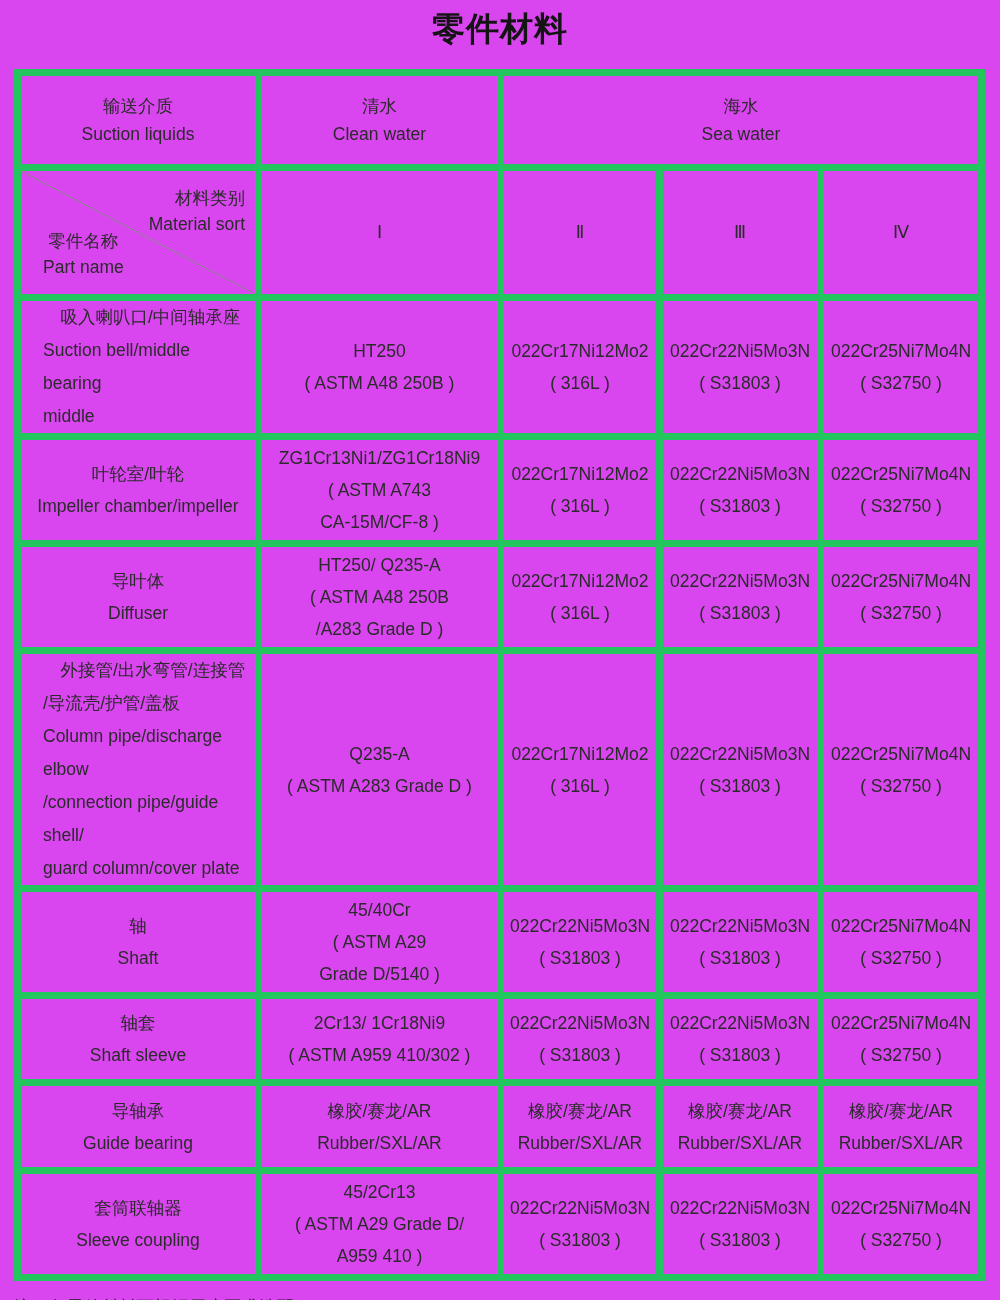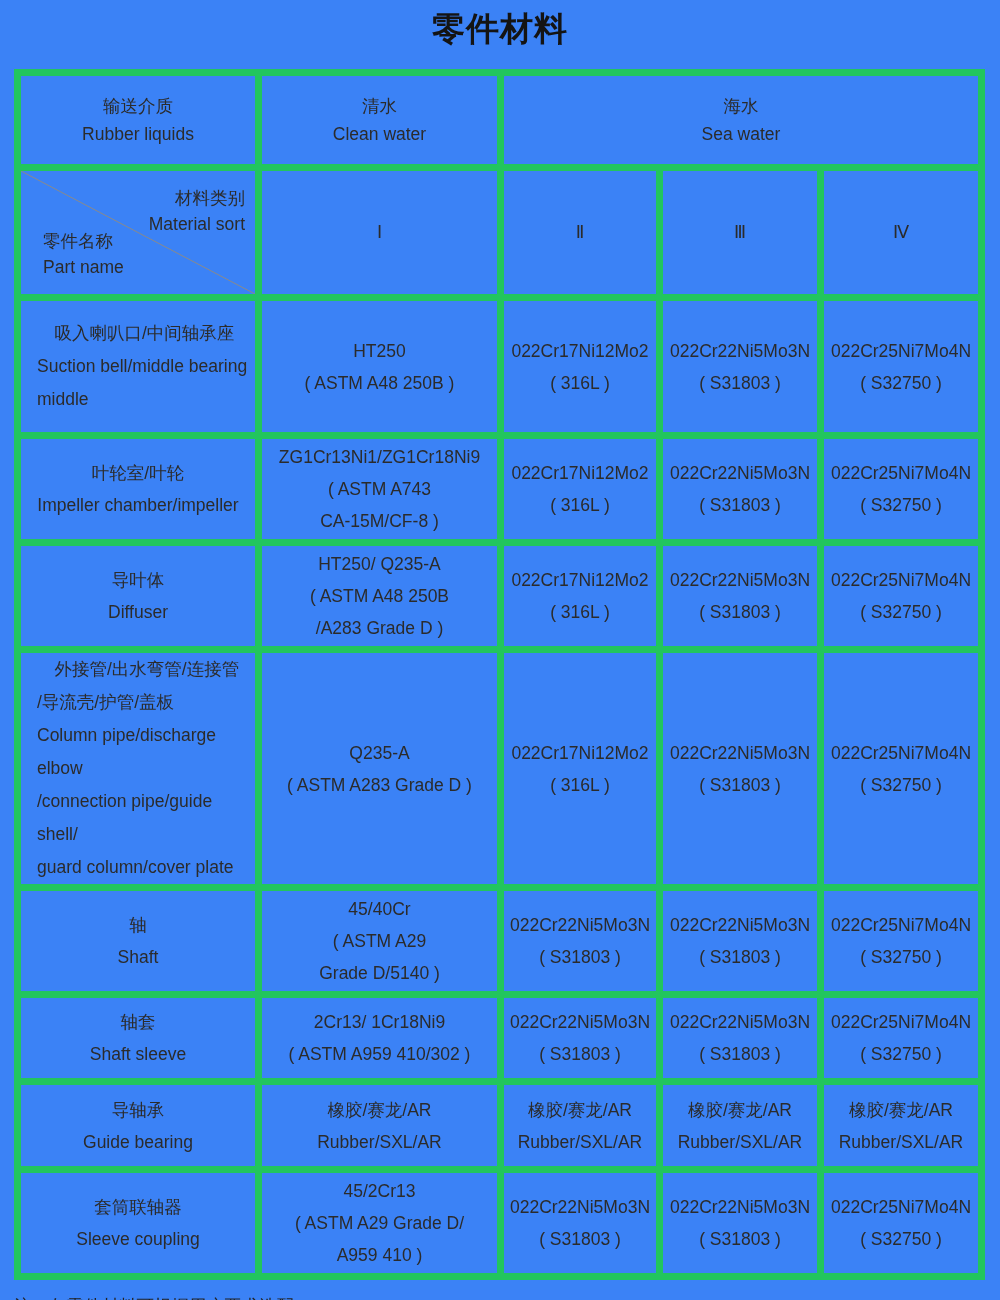--- a/index.html
+++ b/index.html
@@ -6,21 +6,21 @@
     margin: 0;
     padding: 0;
     background: #ffffff;
     width: 1000px;
     font-family: "Liberation Sans", "DejaVu Sans", sans-serif;
     color: #2b2b2b;
   }
   .page {
     width: 1000px;
     height: 1300px;
-    background: #3b82f6;
+    background: #d946ef;
     position: relative;
   }
   .title-zh {
     text-align: center;
     font-size: 33px;
     font-weight: 700;
     padding-top: 7px;
     color: #141414;
     letter-spacing: 1px;
   }
@@ -73,30 +73,30 @@
   .diag-top {
     position: absolute;
     top: 14px; right: 10px;
     text-align: right;
     line-height: 26px;
     margin-left: 28px;
   }
   .diag-bottom {
     position: absolute;
     bottom: 14px; left: 22px;
-    text-align: left;
+    text-align: center;
     line-height: 26px;
   }
   
   td.part-cell.wrap {
     text-align: left;
     padding: 0 6px 0 16px;
   }
   td.part-cell.wrap .zh:first-child { text-indent: 1em; }
-  td.part-cell.wrap .cline { line-height: 33px; }
+  td.part-cell.wrap .cline { line-height: 33px; margin-left: 6px; }
   .notes {
     margin: 13px 0 0 14px;
     font-size: 17.5px;
     line-height: 26px;
     color: #222222;
   }
 </style>
 </head>
 <body>
 
@@ -109,21 +109,21 @@
       <col style="width:241px">
       <col style="width:242px">
       <col style="width:159px">
       <col style="width:161px">
       <col style="width:161px">
     </colgroup>
     <thead>
       <tr>
         <th>
           <div class="hline zh">输送介质</div>
-          <div class="hline en">Rubber liquids</div>
+          <div class="hline en">Suction liquids</div>
         </th>
         <th>
           <div class="hline zh">清水</div>
           <div class="hline en">Clean water</div>
         </th>
         <th colspan="3">
           <div class="hline zh">海水</div>
           <div class="hline en">Sea water</div>
         </th>
       </tr>

